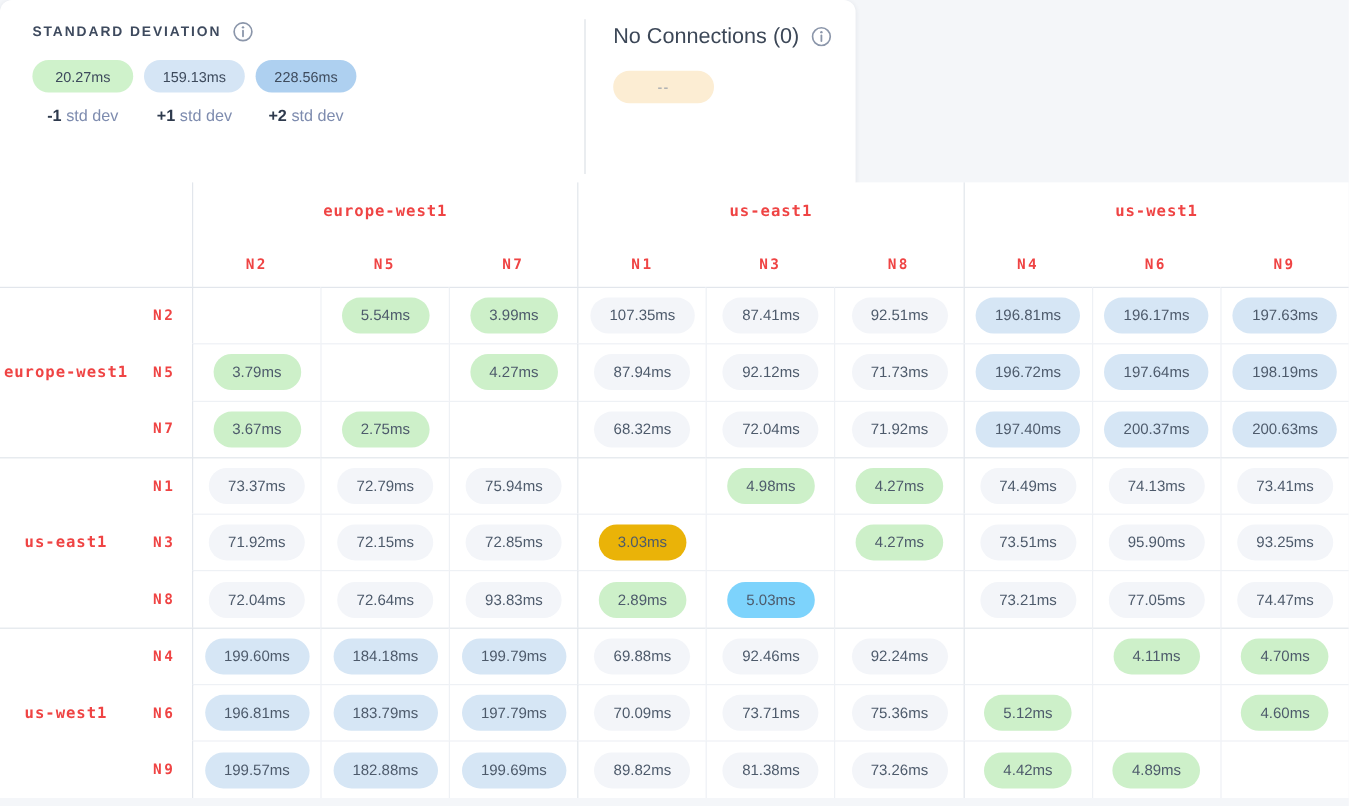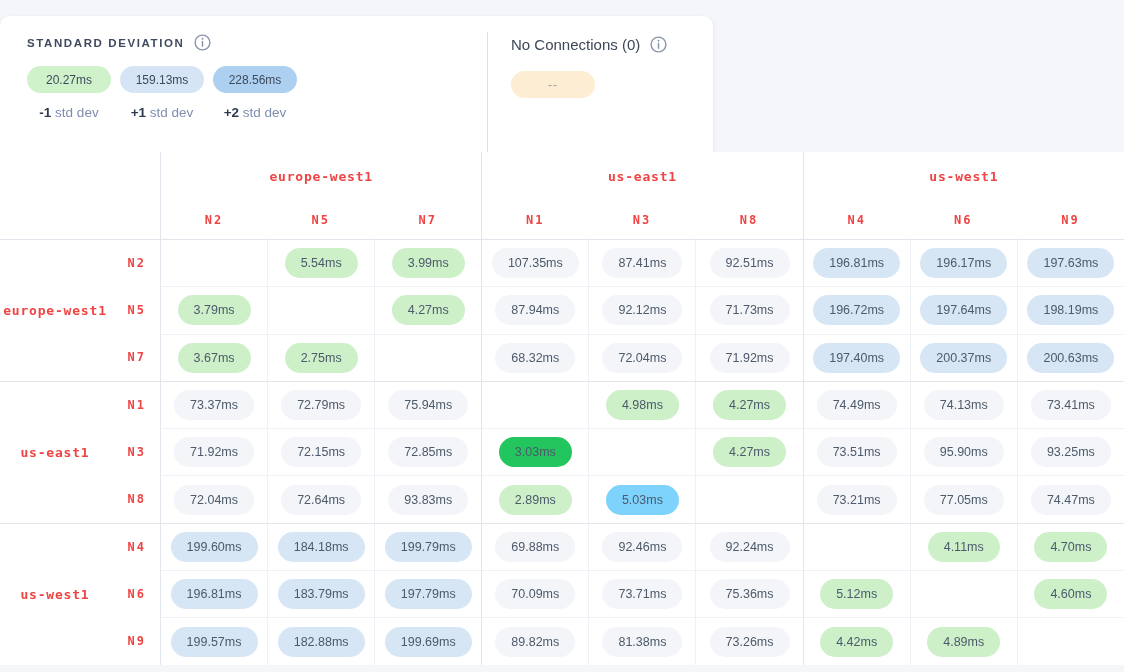--- a/index.html
+++ b/index.html
@@ -10,21 +10,20 @@
     position: relative;
   }
 
   
   .legend-card {
     position: absolute; left: 0; top: 0;
     width: 713px; height: 161px;
     background: #ffffff;
     border-radius: 10px;
     box-shadow: 0 1px 4px rgba(30,40,60,0.08);
-    margin-top: 16px;
   }
   .legend-block { position: absolute; left: 27px; top: 18px; }
   .title-row { display: flex; align-items: center; gap: 10px; }
   .legend-title {
     font-size: 11.5px; font-weight: bold; letter-spacing: 1.6px;
     color: #3e4a5e;
   }
   .info-icon { display: inline-flex; cursor: pointer; }
   .legend-items { display: flex; gap: 9px; margin-top: 15px; }
   .legend-item { display: flex; flex-direction: column; align-items: center; }
@@ -36,21 +35,21 @@
   .legend-label { margin-top: 12px; font-size: 13.5px; white-space: nowrap; }
   .label-strong { font-weight: bold; color: #2e3a4d; }
   .label-rest { color: #7e8caf; }
 
   .legend-divider {
     position: absolute; left: 487px; top: 16px; bottom: 16px;
     width: 1px; background: #dde1e7;
   }
 
   .noconn-block { position: absolute; left: 511px; top: 20px; }
-  .noconn-title { font-size: 15px; color: #3c4757; }
+  .noconn-title { font-size: 18px; color: #3c4757; }
   .noconn-pill {
     margin-top: 18px; width: 84px; height: 27px; border-radius: 14px;
     display: flex; align-items: center; justify-content: center;
     font-size: 12px; color: #9aa1ab; letter-spacing: 1px;
   }
 
   
   .table-wrap {
     position: absolute; left: 0; top: 152px;
     width: 1124px; height: 513px; background: #ffffff;
@@ -214,21 +213,21 @@
           <td class="cell icol"><span class="pill" style="background: rgb(205, 240, 201);">4.27ms</span></td>
           <td class="cell gcol"><span class="pill" style="background: rgb(243, 245, 249);">74.49ms</span></td>
           <td class="cell icol"><span class="pill" style="background: rgb(243, 245, 249);">74.13ms</span></td>
           <td class="cell icol"><span class="pill" style="background: rgb(243, 245, 249);">73.41ms</span></td>
         </tr>
         <tr class="irow">
           <th class="mono node-label">N3</th>
           <td class="cell gcol"><span class="pill" style="background: rgb(243, 245, 249);">71.92ms</span></td>
           <td class="cell icol"><span class="pill" style="background: rgb(243, 245, 249);">72.15ms</span></td>
           <td class="cell icol"><span class="pill" style="background: rgb(243, 245, 249);">72.85ms</span></td>
-          <td class="cell gcol"><span class="pill" style="background: #22c55e;">3.03ms</span></td>
+          <td class="cell gcol"><span class="pill" style="background: #eab308;">3.03ms</span></td>
           <td class="cell icol"></td>
           <td class="cell icol"><span class="pill" style="background: rgb(205, 240, 201);">4.27ms</span></td>
           <td class="cell gcol"><span class="pill" style="background: rgb(243, 245, 249);">73.51ms</span></td>
           <td class="cell icol"><span class="pill" style="background: rgb(243, 245, 249);">95.90ms</span></td>
           <td class="cell icol"><span class="pill" style="background: rgb(243, 245, 249);">93.25ms</span></td>
         </tr>
         <tr class="irow">
           <th class="mono node-label">N8</th>
           <td class="cell gcol"><span class="pill" style="background: rgb(243, 245, 249);">72.04ms</span></td>
           <td class="cell icol"><span class="pill" style="background: rgb(243, 245, 249);">72.64ms</span></td>

